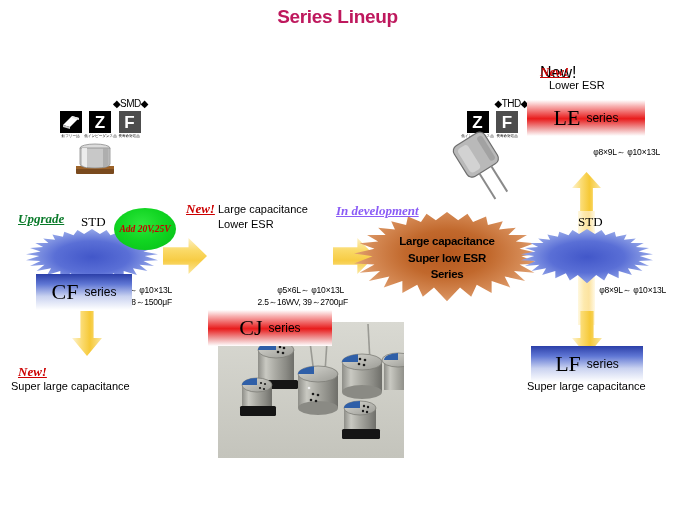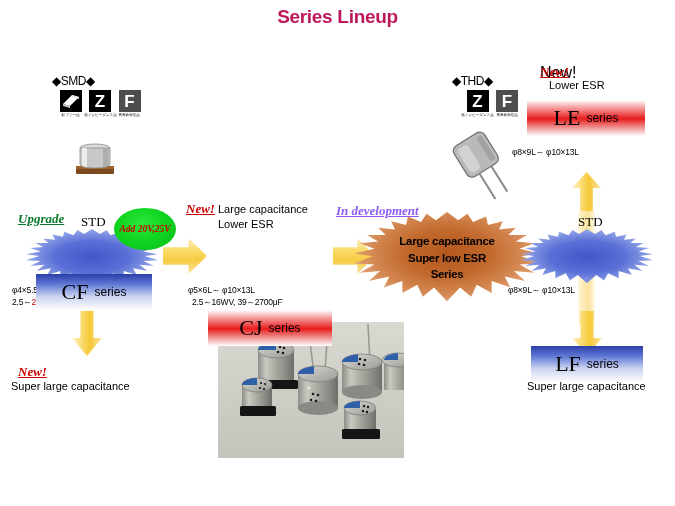--- a/index.html
+++ b/index.html
@@ -14,22 +14,22 @@
   .abs{position:absolute;}
 
   
   .title{
     left:0;top:6px;width:675px;text-align:center;
     font-size:19px;font-weight:bold;letter-spacing:-0.3px;color:#be185d;
     font-family:"Liberation Sans", sans-serif;
   }
 
   
-  .pkg-head{font-size:12px;color:#000;text-align:left;white-space:nowrap;
-            font-family:"Liberation Sans", sans-serif;letter-spacing:-0.5px;}
+  .pkg-head{font-size:10px;color:#000;text-align:right;white-space:nowrap;
+            font-family:"Liberation Sans", sans-serif;letter-spacing:-0.5px;margin-top:24px;}
   .icon-row{display:flex;gap:3px;justify-content:center;}
   .icon-cell{display:flex;flex-direction:column;align-items:center;}
   .icon-box{width:22px;height:22px;background:#000;color:#fff;
             display:flex;align-items:center;justify-content:center;
             font-weight:bold;font-size:17px;line-height:1;
             font-family:"Liberation Sans", sans-serif;}
   .icon-box.light{background:#4d4d4d;}
   .icon-cap{font-size:3.4px;color:#000;margin-top:1px;white-space:nowrap;
             font-family:"Liberation Sans", sans-serif;transform:scale(1.05);}
 
@@ -39,21 +39,21 @@
   
   .sbox{
     height:36px;display:flex;align-items:center;justify-content:center;
     position:relative;z-index:3;
   }
   .sbox .code{font-size:22px;color:#000;font-family:"Liberation Serif", serif;letter-spacing:0px;}
   .sbox .ser{font-size:12px;color:#000;margin-left:6px;font-family:"Liberation Sans", sans-serif;}
   .blue-grad{background:linear-gradient(to bottom,#2b3fa8 0%, #5f76d4 28%, #c9d2f0 62%, #ffffff 100%);}
   .red-grad{background:linear-gradient(to bottom,#ffffff 0%, #f7adad 18%, #e81c1c 52%, #f0a3a3 80%, #ffffff 100%);}
 
-  .specs{font-size:8.5px;color:#000;text-align:left;white-space:nowrap;line-height:1.5;
+  .specs{font-size:8.5px;color:#000;text-align:right;white-space:nowrap;line-height:1.5;
          font-family:"Liberation Sans", sans-serif;letter-spacing:-0.2px;}
   .specs .hl{color:#cc0000;}
 
   
   .lbl-plain{font-size:11px;color:#000;white-space:nowrap;font-family:"Liberation Sans", sans-serif;}
   .lbl-std{font-size:13px;color:#000;font-family:"Liberation Serif", serif;}
   .lbl-new{font-size:13px;color:#cc0000;font-style:italic;font-weight:bold;
            text-decoration:underline;white-space:nowrap;font-family:"Liberation Serif", serif;}
   .lbl-upgrade{font-size:13px;color:#0a7a2a;font-style:italic;font-weight:bold;
            text-decoration:underline;white-space:nowrap;font-family:"Liberation Serif", serif;}
@@ -206,21 +206,21 @@
 
   <div class="abs arrow-u" style="left:572px;top:172px;width:29px;height:40px;"></div>
   <div class="abs arrow-beam" style="left:578px;top:211px;width:17px;height:114px;"></div>
 
   <div class="abs lbl-upgrade" style="left:18px;top:211px;">Upgrade</div>
   <div class="abs lbl-std" style="left:81px;top:214px;">STD</div>
 
   <div class="burst burst-blue" style="left:26px;top:229px;width:132px;height:56px;">
     <div class="burst-core"></div>
   </div>
-  <div class="abs sbox blue-grad" style="left:36px;top:238px;width:116px;">
+  <div class="abs sbox blue-grad" style="left:36px;top:238px;width:96px;">
     <span class="code">CF</span>
     <span class="ser">series</span>
   </div>
 
   <div class="abs ellipse-green" style="left:114px;top:208px;width:62px;height:42px;">
     <div class="etxt">Add 20V,25V</div>
   </div>
 
   <div class="abs specs" style="left:12px;top:284px;width:160px;">φ4×5.5L～ φ10×13L</div>
   <div class="abs specs" style="left:12px;top:296px;width:160px;">

